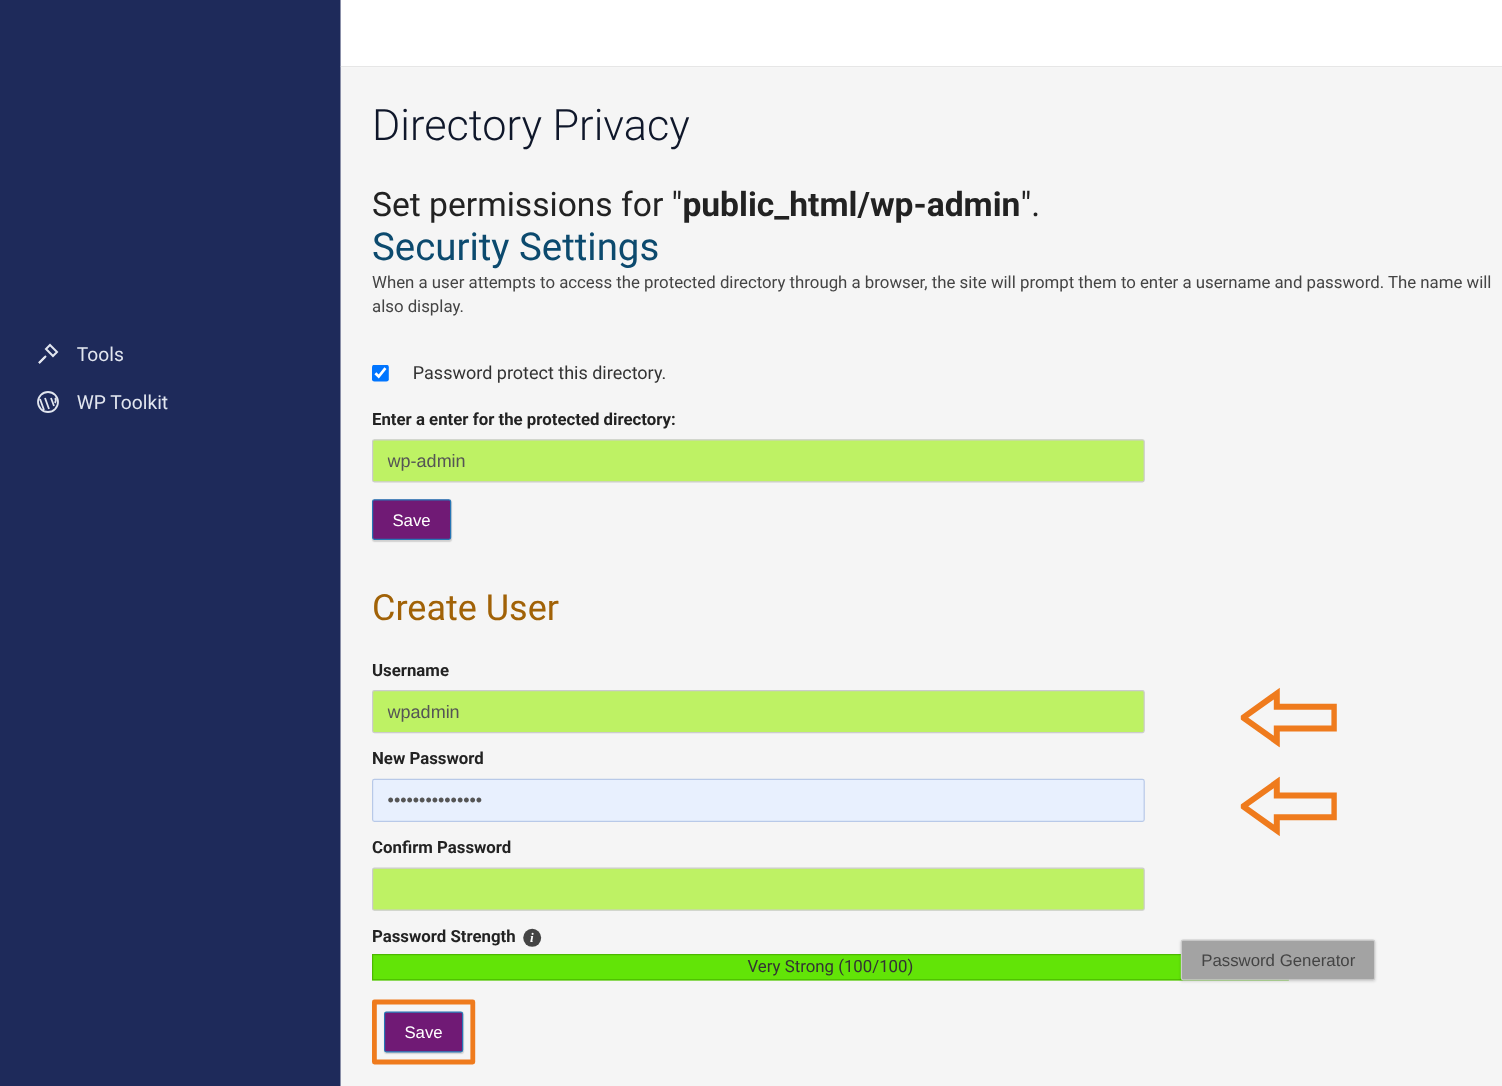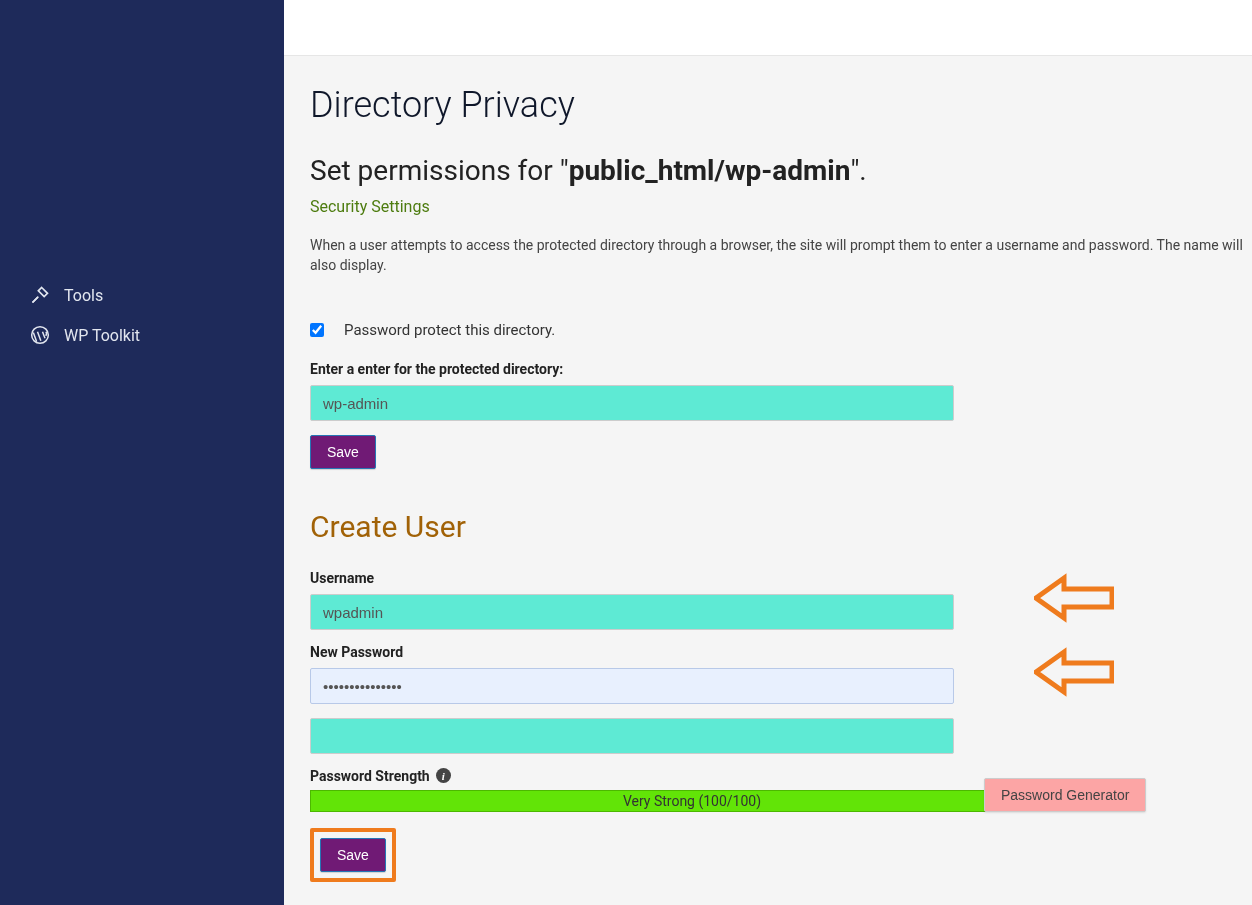--- a/index.html
+++ b/index.html
@@ -53,40 +53,39 @@
     h1.page-title {
       font-size: 36px;
       font-weight: 300;
       color: #0f172a;
       margin-bottom: 28px;
     }
     .subtitle {
       font-size: 28px;
       font-weight: 400;
       color: #222;
-      margin-bottom: 10px;
     }
     .subtitle .bold { font-weight: 700; }
     h2.section-heading {
-      font-size: 16px;
+      font-size: 32px;
       font-weight: 400;
-      color: #4d7c0f;
-      margin-bottom: 20px;
+      color: #0c4a6e;
+      margin-bottom: 2px;
     }
     h2.section-heading.lighter {
       font-size: 30px;
       font-weight: 400;
       color: #a16207;
       margin-top: 40px;
       margin-bottom: 26px;
     }
     .desc {
       font-size: 14px;
       color: #444;
-      margin-bottom: 46px;
+      margin-bottom: 36px;
       line-height: 1.4;
     }
     .checkbox-row {
       display: flex;
       align-items: center;
       gap: 20px;
       margin-bottom: 22px;
       font-size: 15px;
     }
     .checkbox-row input { width: 14px; height: 14px; }
@@ -97,21 +96,21 @@
       margin-bottom: 8px;
       display: block;
     }
     .text-input {
       width: 644px;
       height: 36px;
       border: 1px solid #ccc;
       border-radius: 2px;
       padding: 0 12px;
       font-size: 15px;
-      background: #5eead4;
+      background: #bef264;
       color: #555;
       margin-bottom: 14px;
     }
     .text-input.highlight {
       background: #e8f0fe;
       border-color: #b8c9e8;
     }
     .btn {
       display: inline-block;
       padding: 8px 16px;
@@ -120,21 +119,21 @@
       cursor: pointer;
       border: 1px solid transparent;
     }
     .btn-primary {
       background: #701a75;
       color: #fff;
       border: 1px solid #2676b5;
       box-shadow: 0 1px 1px rgba(0,0,0,0.15);
     }
     .btn-default {
-      background: #fca5a5;
+      background: #a3a3a3;
       color: #444;
       border: 1px solid #ccc;
       box-shadow: 0 1px 2px rgba(0,0,0,0.1);
     }
     .strength-row {
       display: flex;
       align-items: flex-end;
       gap: 30px;
       margin-bottom: 16px;
     }
@@ -144,21 +143,21 @@
       height: 22px;
       background: #62e407;
       border: 1px solid #4cb800;
       color: #333;
       font-size: 14px;
       text-align: center;
       line-height: 20px;
     }
     .strength-label-row {
       display: flex;
-      align-items: flex-start;
+      align-items: flex-end;
       gap: 6px;
       margin-bottom: 6px;
     }
     .info-icon {
       width: 15px;
       height: 15px;
       border-radius: 50%;
       background: #444;
       color: #fff;
       font-size: 11px;
@@ -230,20 +229,21 @@
       <button class="btn btn-primary">Save</button>
 
       <h2 class="section-heading lighter">Create User</h2>
 
       <label class="field-label">Username</label>
       <input class="text-input" type="text" value="wpadmin" style="">
 
       <label class="field-label">New Password</label>
       <input class="text-input highlight" type="password" value="•••••••••••••••" style="">
 
+      <label class="field-label">Confirm Password</label>
       <input class="text-input" type="password" value="" style="">
 
       <div class="strength-row">
         <div class="strength-block">
           <div class="strength-label-row">
             <label class="field-label" style="margin-bottom:0">Password Strength</label>
             <span class="info-icon">i</span>
           </div>
           <div class="strength-bar">Very Strong (100/100)</div>
         </div>

